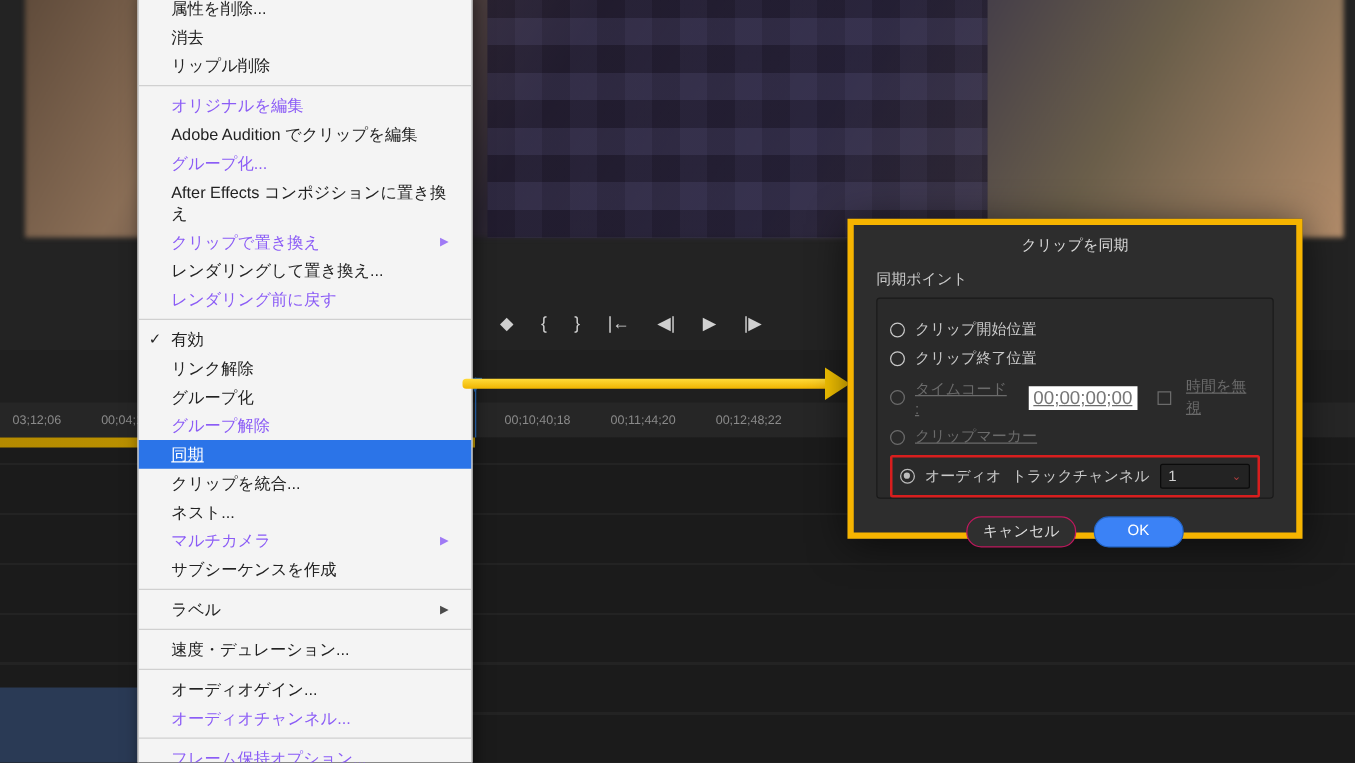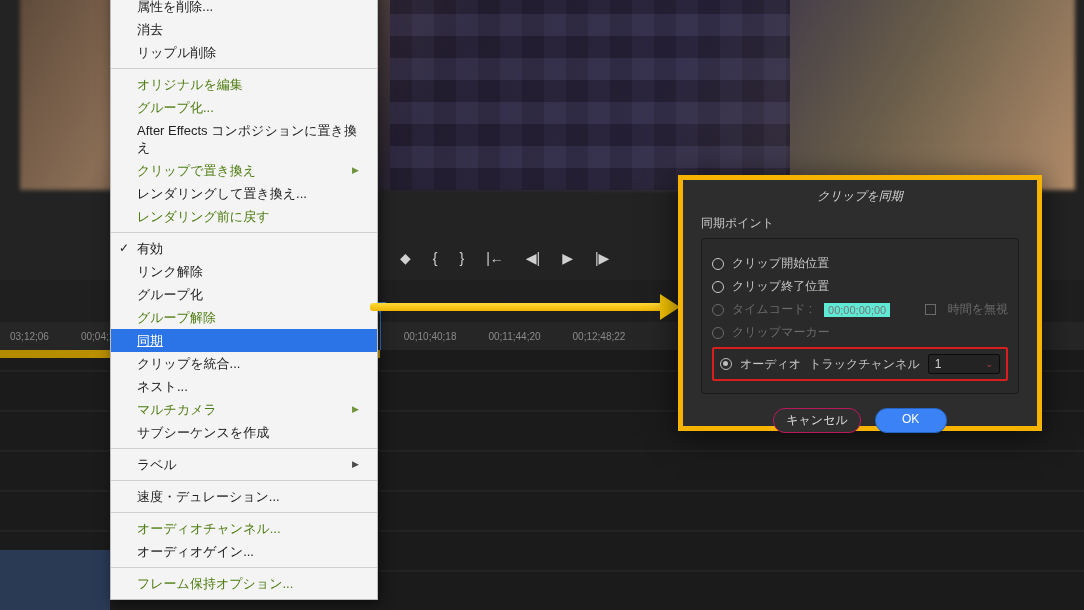--- a/index.html
+++ b/index.html
@@ -71,21 +71,21 @@
   .context-menu {
     position: absolute; left: 110px; top: -10px; width: 268px;
     background: #f4f4f4; border: 1px solid #bdbdbd; box-shadow: 2px 4px 12px rgba(0,0,0,0.5);
     padding: 4px 0; color: #222; font-size: 13px;
     z-index: 50;
   }
   .context-menu .item {
     padding: 3px 18px 3px 26px; line-height: 17px; position: relative;
     display: flex; align-items: center; justify-content: space-between;
   }
-  .context-menu .item.disabled { color: #4d7c0f; align-items: center; }
+  .context-menu .item.disabled { color: #8b5cf6; align-items: center; }
   .context-menu .item.sel { background: #2b74e8; color: #fff; text-decoration: underline; }
   .context-menu .sep { height: 1px; background: #d0d0d0; margin: 4px 0; }
   .context-menu .check::before {
     content: "✓"; position: absolute; left: 8px; font-size: 12px;
   }
   .context-menu .sub::after {
     content: "▶"; font-size: 9px; color: inherit; opacity: .8;
   }
 
   
@@ -104,35 +104,35 @@
     border-bottom: 13px solid transparent;
   }
 
   
   .dialog-wrap {
     position: absolute; left: 678px; top: 175px; width: 364px; height: 256px;
     border: 5px solid #f6b400; z-index: 70; background: #2d2d2d;
     box-shadow: 0 4px 30px rgba(0,0,0,0.6);
   }
   .dialog-title {
-    text-align: center; color: #d8d8d8; font-size: 12px; padding: 8px 0 10px; font-style: italic;
+    text-align: center; color: #d8d8d8; font-size: 12px; padding: 8px 0 10px;
   }
   .dialog-body { padding: 0 18px 0 18px; color: #c9c9c9; font-size: 12px; }
   .group-label { margin-bottom: 6px; }
-  .opts { border: 1px solid #1a1a1a; border-radius: 3px; padding: 10px 10px 12px; background: #2a2a2a; }
+  .opts { border: 1px solid #1a1a1a; border-radius: 3px; padding: 10px 10px 0; background: #2a2a2a; }
   .opt-row { display: flex; align-items: center; gap: 8px; margin: 6px 0; }
-  .opt-row.disabled { color: #6b6b6b; }
+  .opt-row.disabled { color: #6b6b6b; text-decoration: underline; }
   .radio {
     width: 12px; height: 12px; border: 1.5px solid currentColor; border-radius: 50%; display: inline-block;
     position: relative; flex: none;
   }
   .radio.checked::after {
     content: ""; position: absolute; left: 2px; top: 2px; width: 5px; height: 5px; border-radius: 50%; background: currentColor;
   }
-  .tc { background: #5eead4; color: #777; padding: 1px 4px; font-size: 11px; margin-left: 4px; }
+  .tc { background: #ffffff; color: #777; padding: 1px 4px; font-size: 15px; margin-left: 4px; }
   .chk {
     width: 11px; height: 11px; border: 1px solid #6b6b6b; display: inline-block; margin-right: 4px;
   }
   .field-hi {
     border: 2px solid #d81e1e; border-radius: 2px; padding: 5px 6px; display: flex; align-items: center; gap: 8px;
     margin-top: 4px;
   }
   .select {
     flex: 1; background: #232323; border: 1px solid #0b0b0b; color: #d0d0d0;
     font-size: 12px; padding: 2px 6px; display: flex; justify-content: space-between; align-items: center;
@@ -196,20 +196,23 @@
     <div class="item">
       <span>消去</span>
     </div>
     <div class="item">
       <span>リップル削除</span>
     </div>
     <div class="sep"></div>
     <div class="item disabled">
       <span>オリジナルを編集</span>
     </div>
+    <div class="item">
+      <span>Adobe Audition でクリップを編集</span>
+    </div>
     <div class="item disabled">
       <span>グループ化...</span>
     </div>
     <div class="item">
       <span>After Effects コンポジションに置き換え</span>
     </div>
     <div class="item disabled sub">
       <span>クリップで置き換え</span>
     </div>
     <div class="item">
@@ -248,25 +251,25 @@
     </div>
     <div class="sep"></div>
     <div class="item sub">
       <span>ラベル</span>
     </div>
     <div class="sep"></div>
     <div class="item">
       <span>速度・デュレーション...</span>
     </div>
     <div class="sep"></div>
+    <div class="item">
+      <span>オーディオゲイン...</span>
+    </div>
     <div class="item disabled">
       <span>オーディオチャンネル...</span>
-    </div>
-    <div class="item">
-      <span>オーディオゲイン...</span>
     </div>
     <div class="sep"></div>
     <div class="item disabled">
       <span>フレーム保持オプション...</span>
     </div>
   </div>
 
 <div class="arrow">
   <div class="shaft"></div>
   <div class="head"></div>

